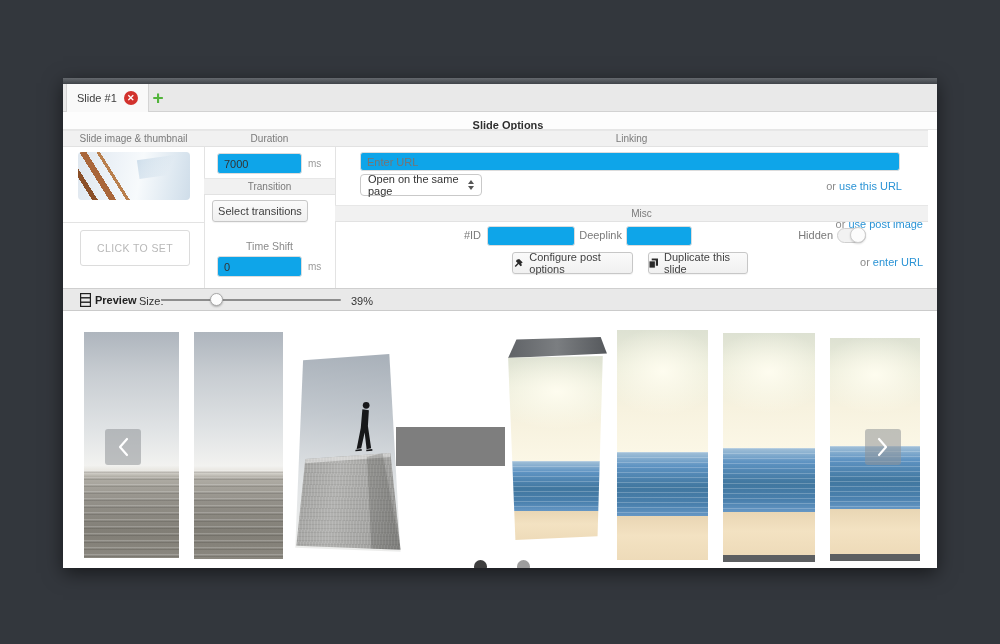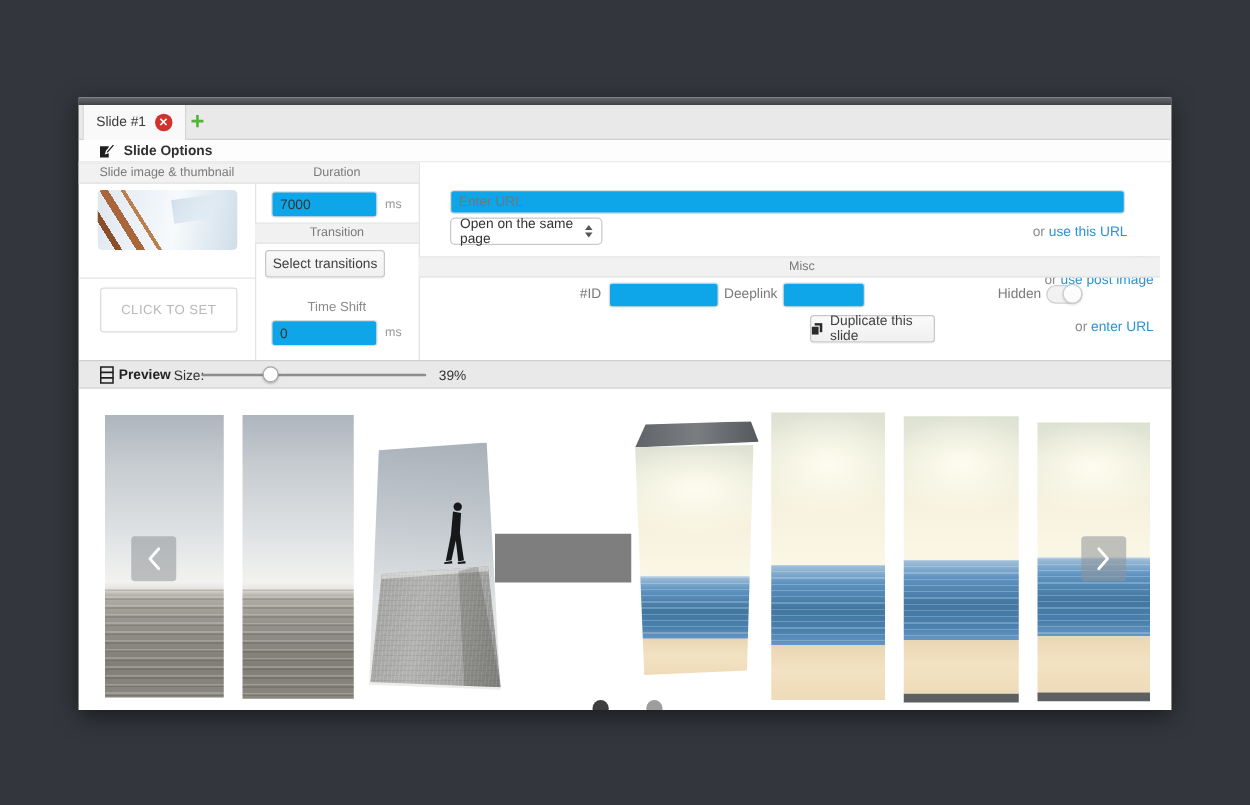--- a/index.html
+++ b/index.html
@@ -22,21 +22,21 @@
     border-left:1px solid #d4d4d4;border-right:1px solid #d4d4d4;
     display:flex;align-items:center;gap:7px;padding:0 10px;box-sizing:border-box;}
   .tab-label{font-size:11px;color:#3c3c3c;}
   .close-badge{width:14px;height:14px;border-radius:50%;background:#d2322d;color:#fff;
     font-size:9px;line-height:14px;text-align:center;font-weight:bold;cursor:pointer;}
   .add-btn{position:absolute;left:84px;top:2px;width:22px;height:24px;color:#52b43b;
     font-size:19px;font-weight:bold;text-align:center;line-height:24px;cursor:pointer;}
   
   .sec-header{position:absolute;left:0;top:34px;right:0;height:18px;background:#fdfdfd;
     border-bottom:1px solid #e6e6e6;display:flex;align-items:center;gap:7px;
-    padding-left:16px;box-sizing:border-box;}
+    padding-left:16px;box-sizing:border-box;flex-direction:column;}
   .sec-title{font-size:11px;font-weight:bold;color:#2f2f2f;}
   
   .options{position:absolute;left:0;top:52px;right:0;height:158px;background:#fff;}
   .vsep{position:absolute;top:0;bottom:0;width:1px;background:#e3e3e3;}
   .band{position:absolute;height:17px;background:#f1f1f1;border-top:1px solid #e7e7e7;
     border-bottom:1px solid #e2e2e2;color:#7a7a7a;font-size:10px;display:flex;
     align-items:center;justify-content:center;box-sizing:border-box;}
   .thumb{position:absolute;left:15px;top:22px;width:112px;height:48px;border-radius:4px;
     overflow:hidden;cursor:pointer;
     background-image:
@@ -170,20 +170,21 @@
 
     <div class="band" style="left:141px;top:0;width:131px;">Duration</div>
     <input class="tin" style="position: absolute; left: 154px; top: 23px; width: 85px;" value="7000">
     <span class="unit" style="left:245px;top:28px;">ms</span>
     <div class="band" style="left:141px;top:48px;width:131px;">Transition</div>
     <div class="btn" style="position:absolute;left:149px;top:70px;width:96px;height:22px;">Select transitions</div>
     <div class="small-label" style="left:141px;top:110px;width:131px;text-align:center;">Time Shift</div>
     <input class="tin" style="position: absolute; left: 154px; top: 126px; width: 85px;" value="0">
     <span class="unit" style="left:245px;top:131px;">ms</span>
 
+    <div class="band" style="left:272px;top:0;width:593px;">Linking</div>
     <input class="tin" style="position: absolute; left: 297px; top: 22px; right: 37px; height: 19px;" placeholder="Enter URL">
     <div class="selectbox" style="left:297px;top:44px;width:122px;height:22px;">
       <span>Open on the same page</span>
       <span class="stepper">
           <i class="up"></i>
           <i class="dn"></i>
         </span>
     </div>
     <div class="links" style="right:35px;top:49px;">
       <span class="or-txt">or</span>
@@ -191,20 +192,26 @@
     </div>
 
     <div class="band" style="left:272px;top:75px;width:593px;padding-left:20px;">Misc</div>
     <div class="fld-label" style="left:350px;top:99px;width:68px;">#ID</div>
     <input class="tin" style="position: absolute; left: 424px; top: 96px; width: 88px; height: 20px;">
     <div class="fld-label" style="left:480px;top:99px;width:79px;">Deeplink</div>
     <input class="tin" style="position: absolute; left: 563px; top: 96px; width: 66px; height: 20px;">
     <div class="fld-label" style="left:700px;top:99px;width:70px;">Hidden</div>
     <div class="toggle" style="left:774px;top:98px;">
       <span class="knob"></span>
+    </div>
+    <div class="btn" style="position:absolute;left:449px;top:122px;width:121px;height:22px;">
+      <svg class="icon-svg" width="11" height="11" viewBox="0 0 12 12">
+        <path d="M7.2.6 11.4 4.8 9.6 5.6 10.4 8.4 8.8 9.2 6.6 6.6 3.2 10.2 2 9 5.4 5.4 3.4 3.4 4.4 1.6z" fill="#2a2a2a"></path>
+      </svg>
+      <span>Configure post options</span>
     </div>
     <div class="btn" style="position:absolute;left:585px;top:122px;width:100px;height:22px;">
       <svg class="icon-svg" width="10" height="11" viewBox="0 0 10 11">
         <rect x="3" y="0" width="7" height="8" fill="#2a2a2a"></rect>
         <rect x="0" y="2.6" width="7" height="8" fill="#2a2a2a" stroke="#fff" stroke-width="1"></rect>
       </svg>
       <span>Duplicate this slide</span>
     </div>
   </div>
 

